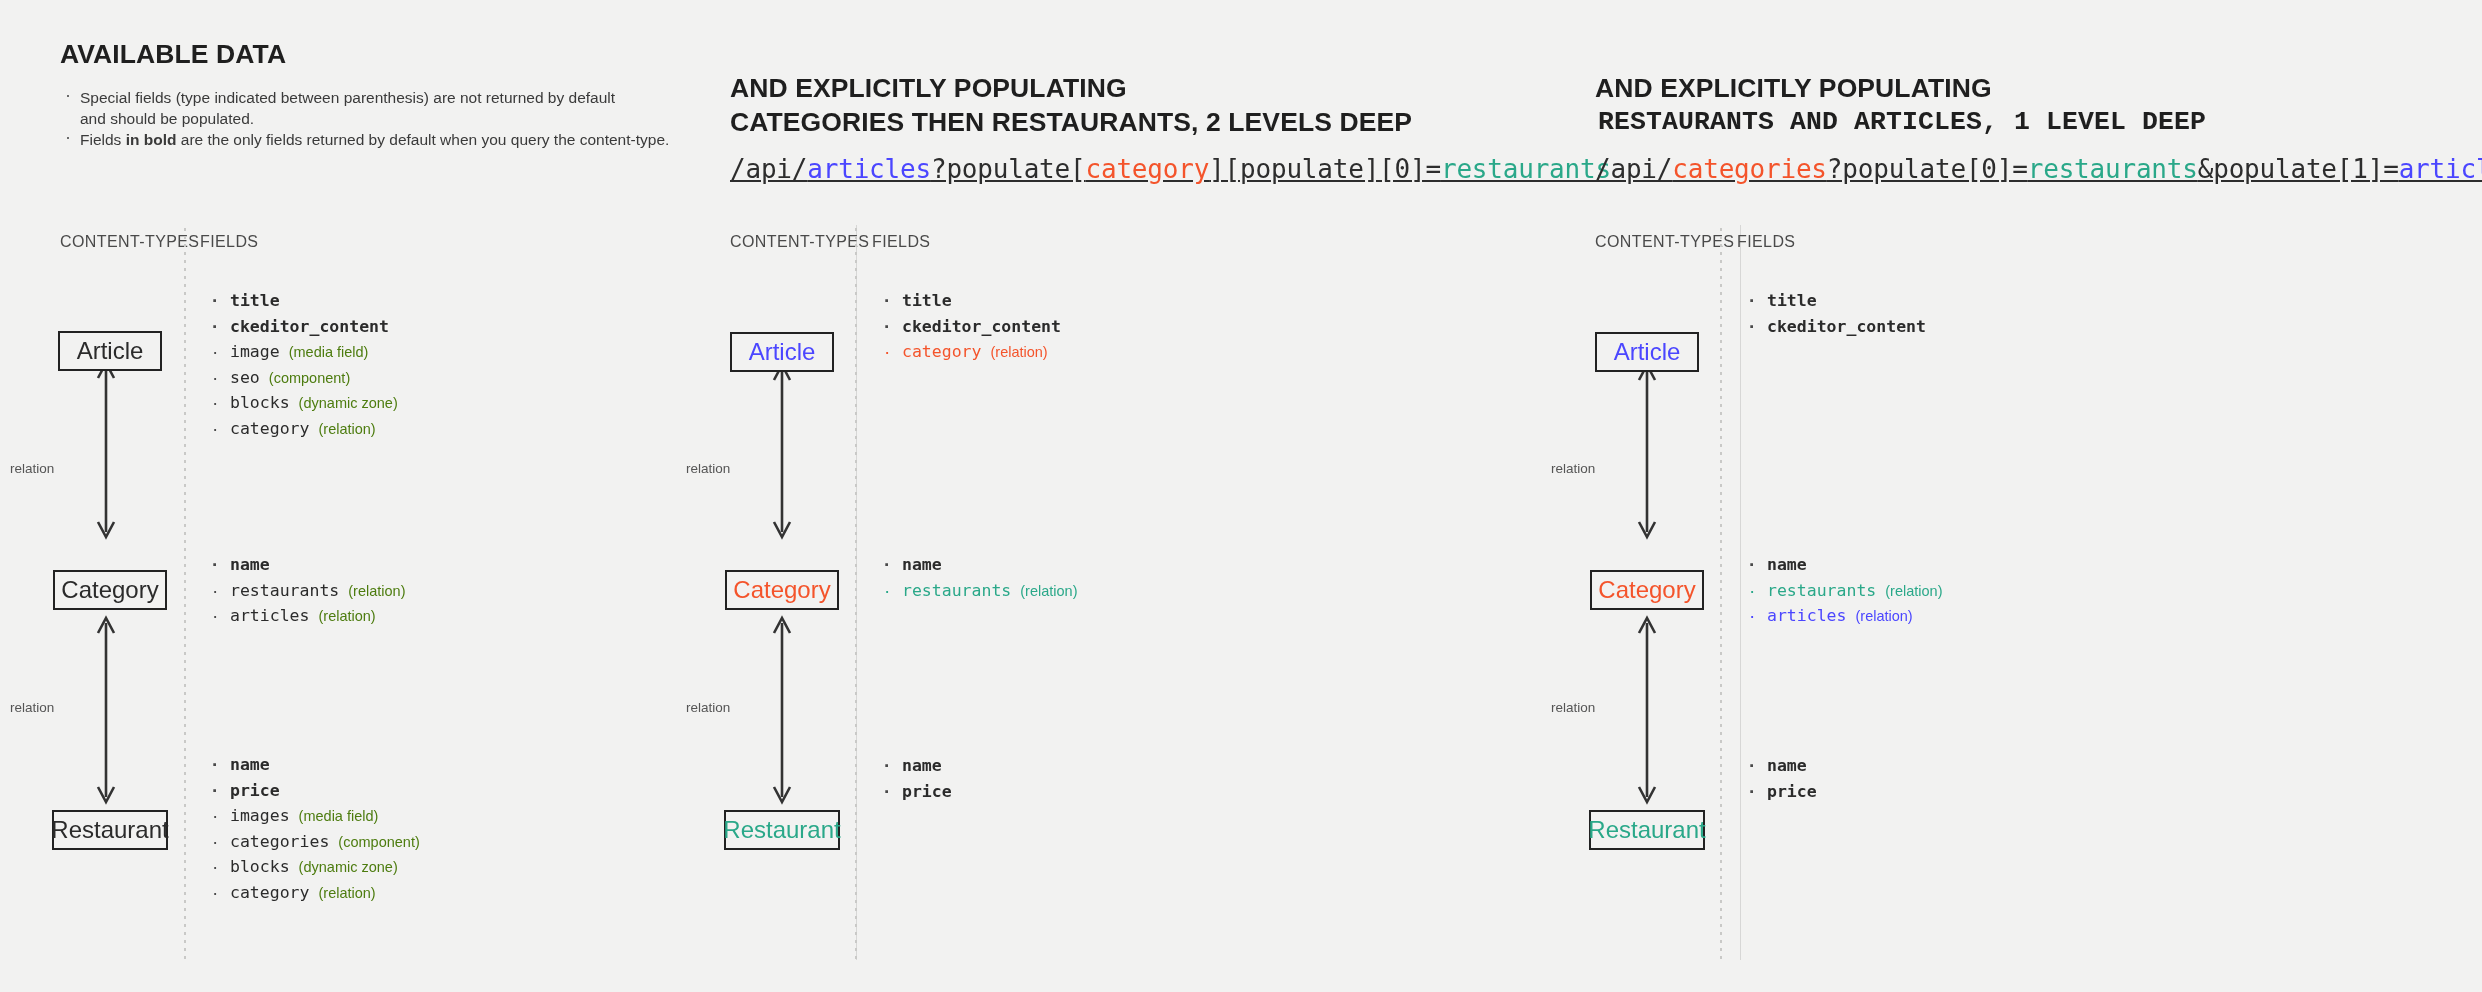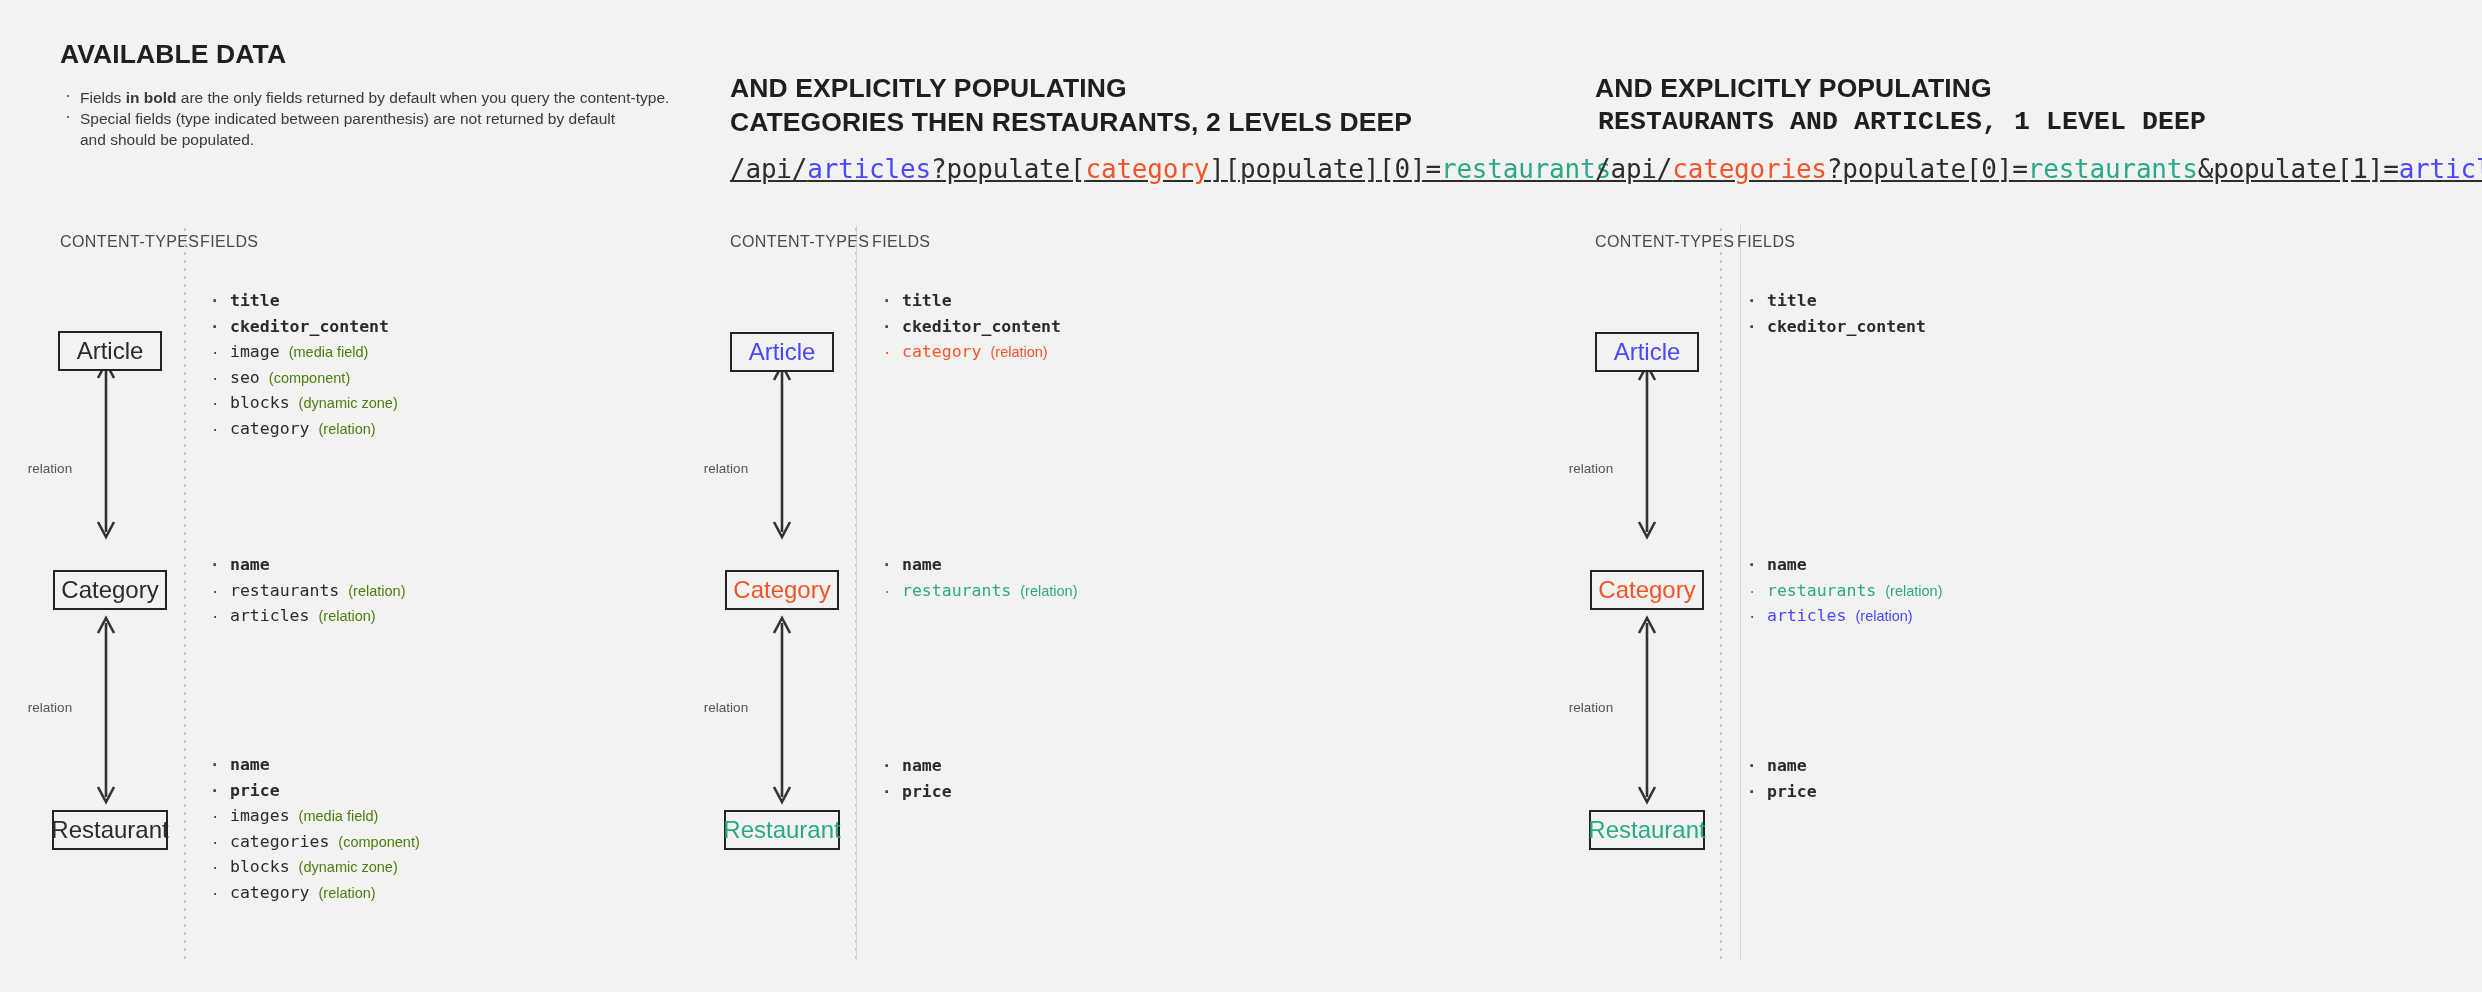--- a/index.html
+++ b/index.html
@@ -101,21 +101,21 @@
 
   
   .arrow { position: absolute; }
   .arrow svg { display: block; }
 
   .rel-label {
     position: absolute;
     font-size: 13.5px;
     color: #555;
     white-space: nowrap;
-    text-align: center;
+    text-align: left;
   }
 
   
   .field-group { position: absolute; }
   .field-row {
     position: relative;
     padding-left: 22px;
     height: 25.5px;
     line-height: 25.5px;
     white-space: nowrap;
@@ -156,23 +156,23 @@
 <div class="canvas">
 
   <div class="panel-sep" id="sep-1"></div>
   <div class="panel-sep" id="sep-2"></div>
 
   <section class="panel" id="panel-1">
 
     <h1 class="heading" style="left:60px; top:38px;">AVAILABLE DATA</h1>
 
     <ul class="desc-list" style="left:62px; top:87px; width:640px;">
-      <li><span>Fields </span><b>in bold</b><span> are the only fields returned by default when you query the content-type.</span></li>
       <li><span>Special fields (type indicated between parenthesis) are not returned by default
 and should be populated.</span></li>
+      <li><span>Fields </span><b>in bold</b><span> are the only fields returned by default when you query the content-type.</span></li>
     </ul>
 
     <div class="col-label" style="left:60px; top:233px;">CONTENT-TYPES</div>
     <div class="col-label" style="left:200px; top:233px;">FIELDS</div>
 
     <div class="dot-divider" style="left:184px; top:228px; height:732px;"></div>
 
     <div class="arrow" style="left:94px; top:360px;">
       <svg width="24" height="180" viewBox="0 0 24 180">
         <line x1="12" y1="8" x2="12" y2="172" stroke="#333" stroke-width="2.6"></line>

